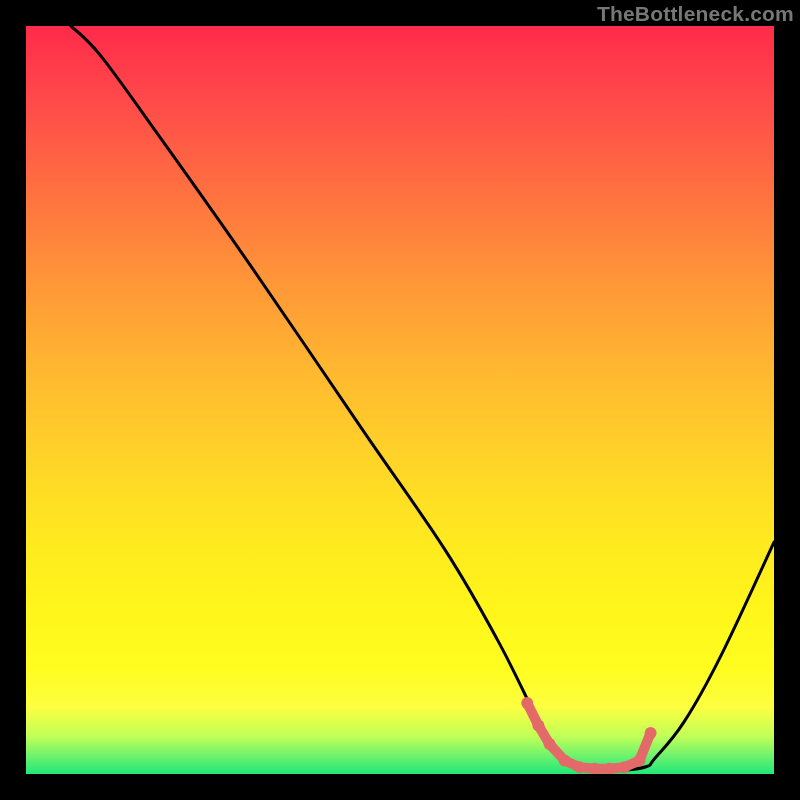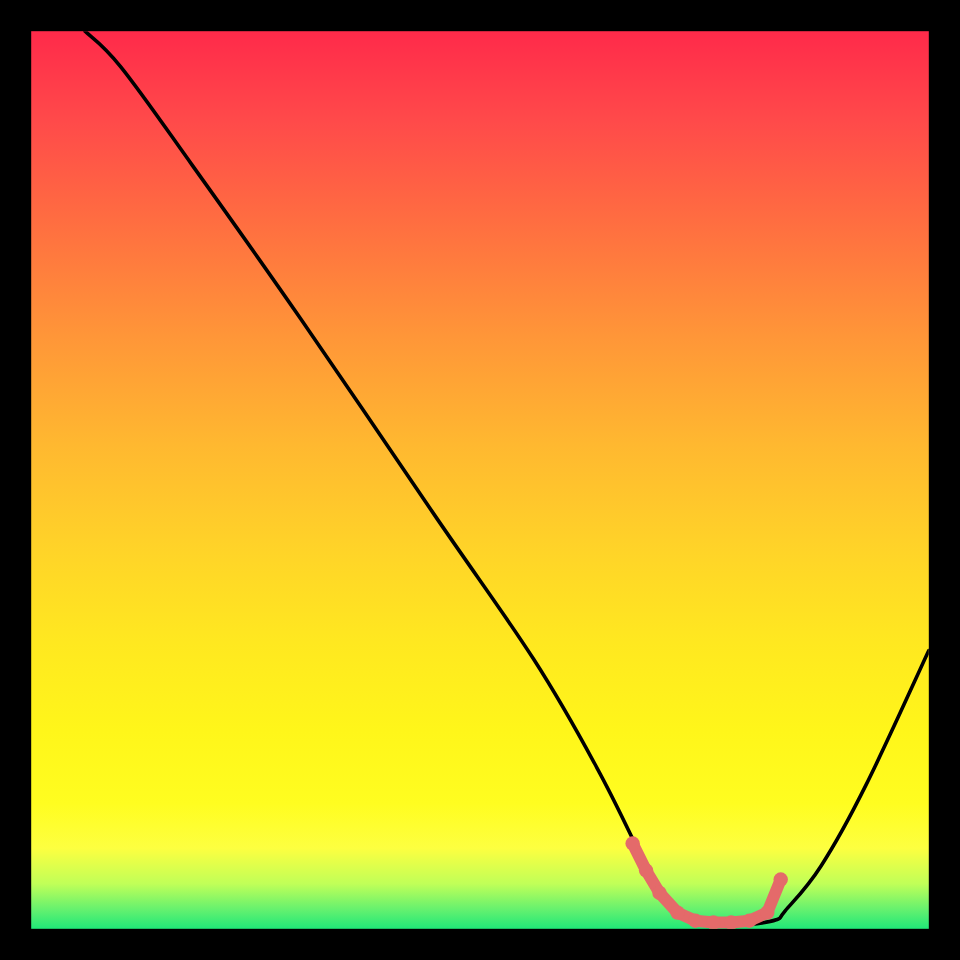--- a/index.html
+++ b/index.html
@@ -63,20 +63,21 @@
     top: 0;
     width: 100%;
     height: 100%;
     z-index: 10;
   }
 </style>
 </head>
 <body>
 
 <div class="frame">
+  <div class="watermark">TheBottleneck.com</div>
   <div class="plot-area">
     <div class="gradient-bg"></div>
     <svg class="curve" viewBox="0 0 748 748" preserveAspectRatio="none">
       <path id="main-curve" fill="none" stroke="#000000" stroke-width="3" stroke-linecap="round" stroke-linejoin="round" d="M 44.9 0.0 C 50.3 5.4, 58.6 9.7, 74.8 29.9 C 91.0 50.1, 107.7 74.5, 134.6 112.2 C 161.6 149.9, 188.0 186.9, 224.4 239.4 C 260.8 291.9, 301.6 352.8, 336.6 403.9 C 371.6 455.1, 394.6 485.9, 418.9 523.6 C 443.1 561.3, 455.1 583.7, 471.2 613.4 C 487.4 643.0, 499.2 669.3, 508.6 688.2 C 518.1 707.0, 516.9 708.7, 523.6 718.1 C 530.3 727.5, 536.6 735.8, 546.0 740.5 C 555.5 745.2, 566.5 743.6, 576.0 744.3 C 585.4 744.9, 590.3 744.9, 598.4 744.3 C 606.5 743.6, 615.5 742.5, 620.8 740.5 C 626.2 738.5, 621.6 741.1, 628.3 733.0 C 635.1 725.0, 646.1 714.5, 658.2 695.6 C 670.4 676.8, 679.5 660.6, 695.6 628.3 C 711.8 596.0, 738.6 536.3, 748.0 516.1"></path>
       <g id="marker-dots">
           <line x1="613.4" y1="734.5" x2="624.6" y2="706.9" stroke="#e46a6a" stroke-width="10" stroke-linecap="round"></line>
           <line x1="598.4" y1="741.3" x2="613.4" y2="734.5" stroke="#e46a6a" stroke-width="10" stroke-linecap="round"></line>
           <line x1="583.4" y1="742.8" x2="598.4" y2="741.3" stroke="#e46a6a" stroke-width="10" stroke-linecap="round"></line>
           <line x1="568.5" y1="742.8" x2="583.4" y2="742.8" stroke="#e46a6a" stroke-width="10" stroke-linecap="round"></line>
           <line x1="553.5" y1="741.3" x2="568.5" y2="742.8" stroke="#e46a6a" stroke-width="10" stroke-linecap="round"></line>

